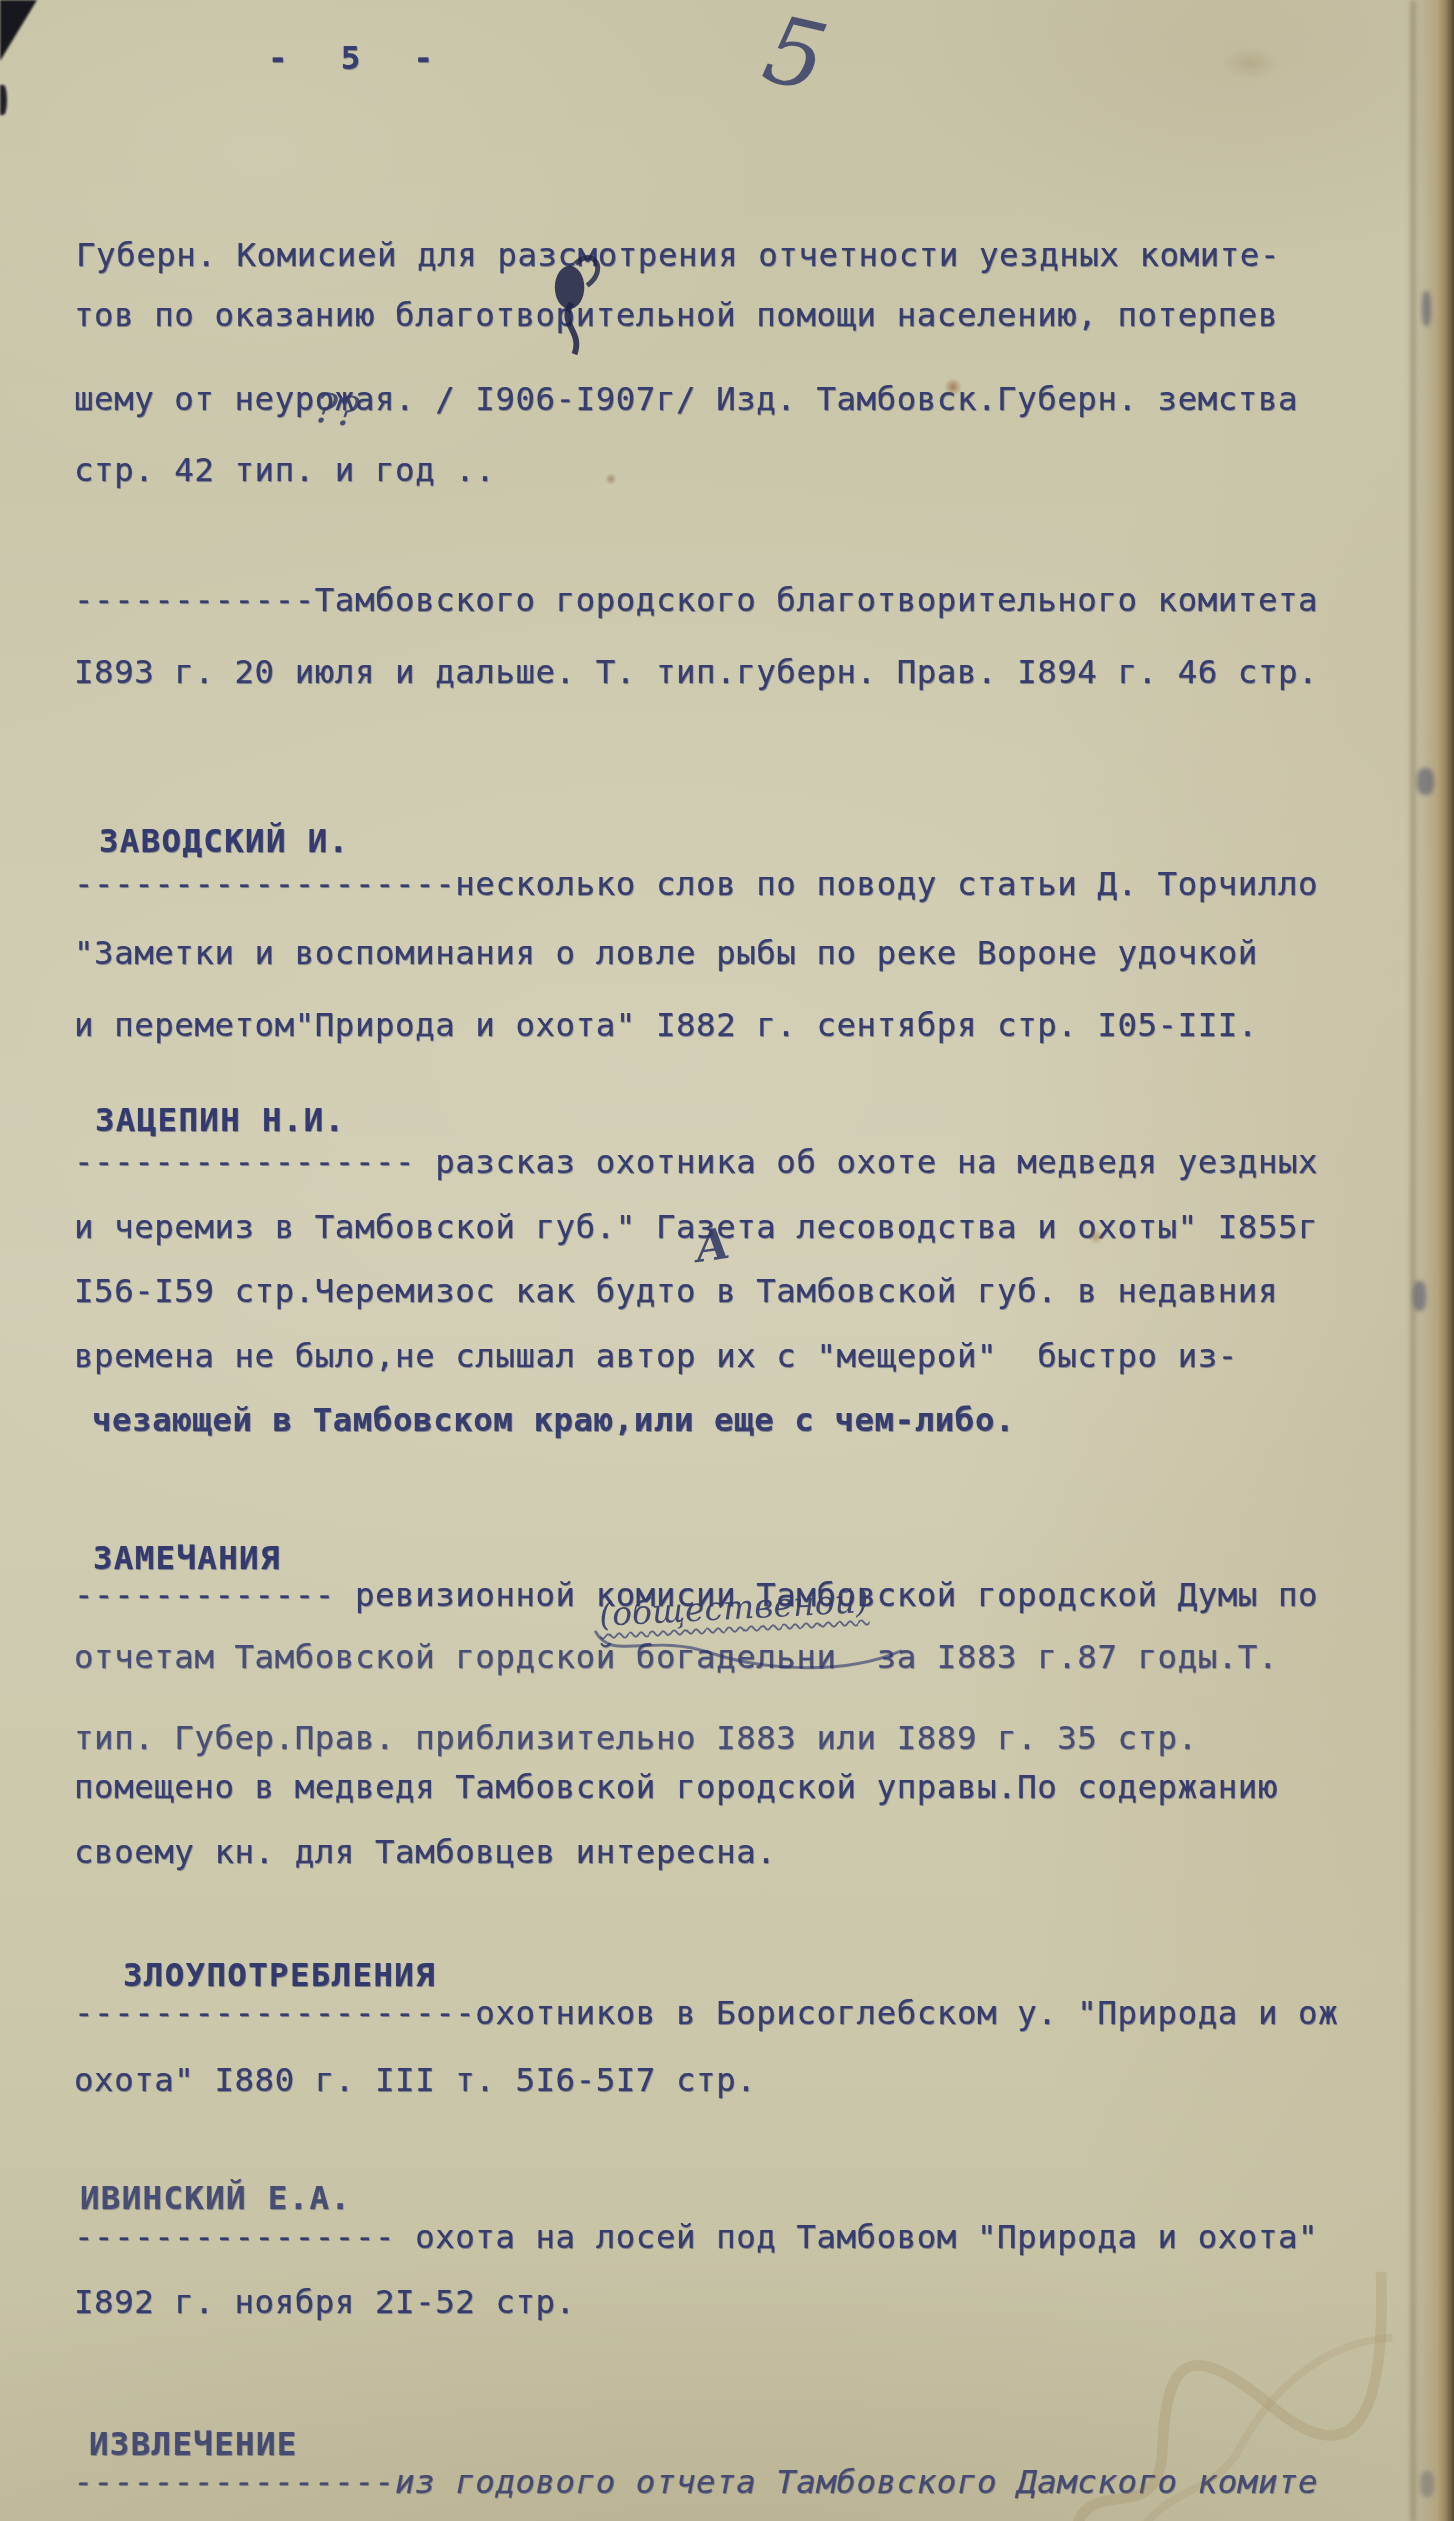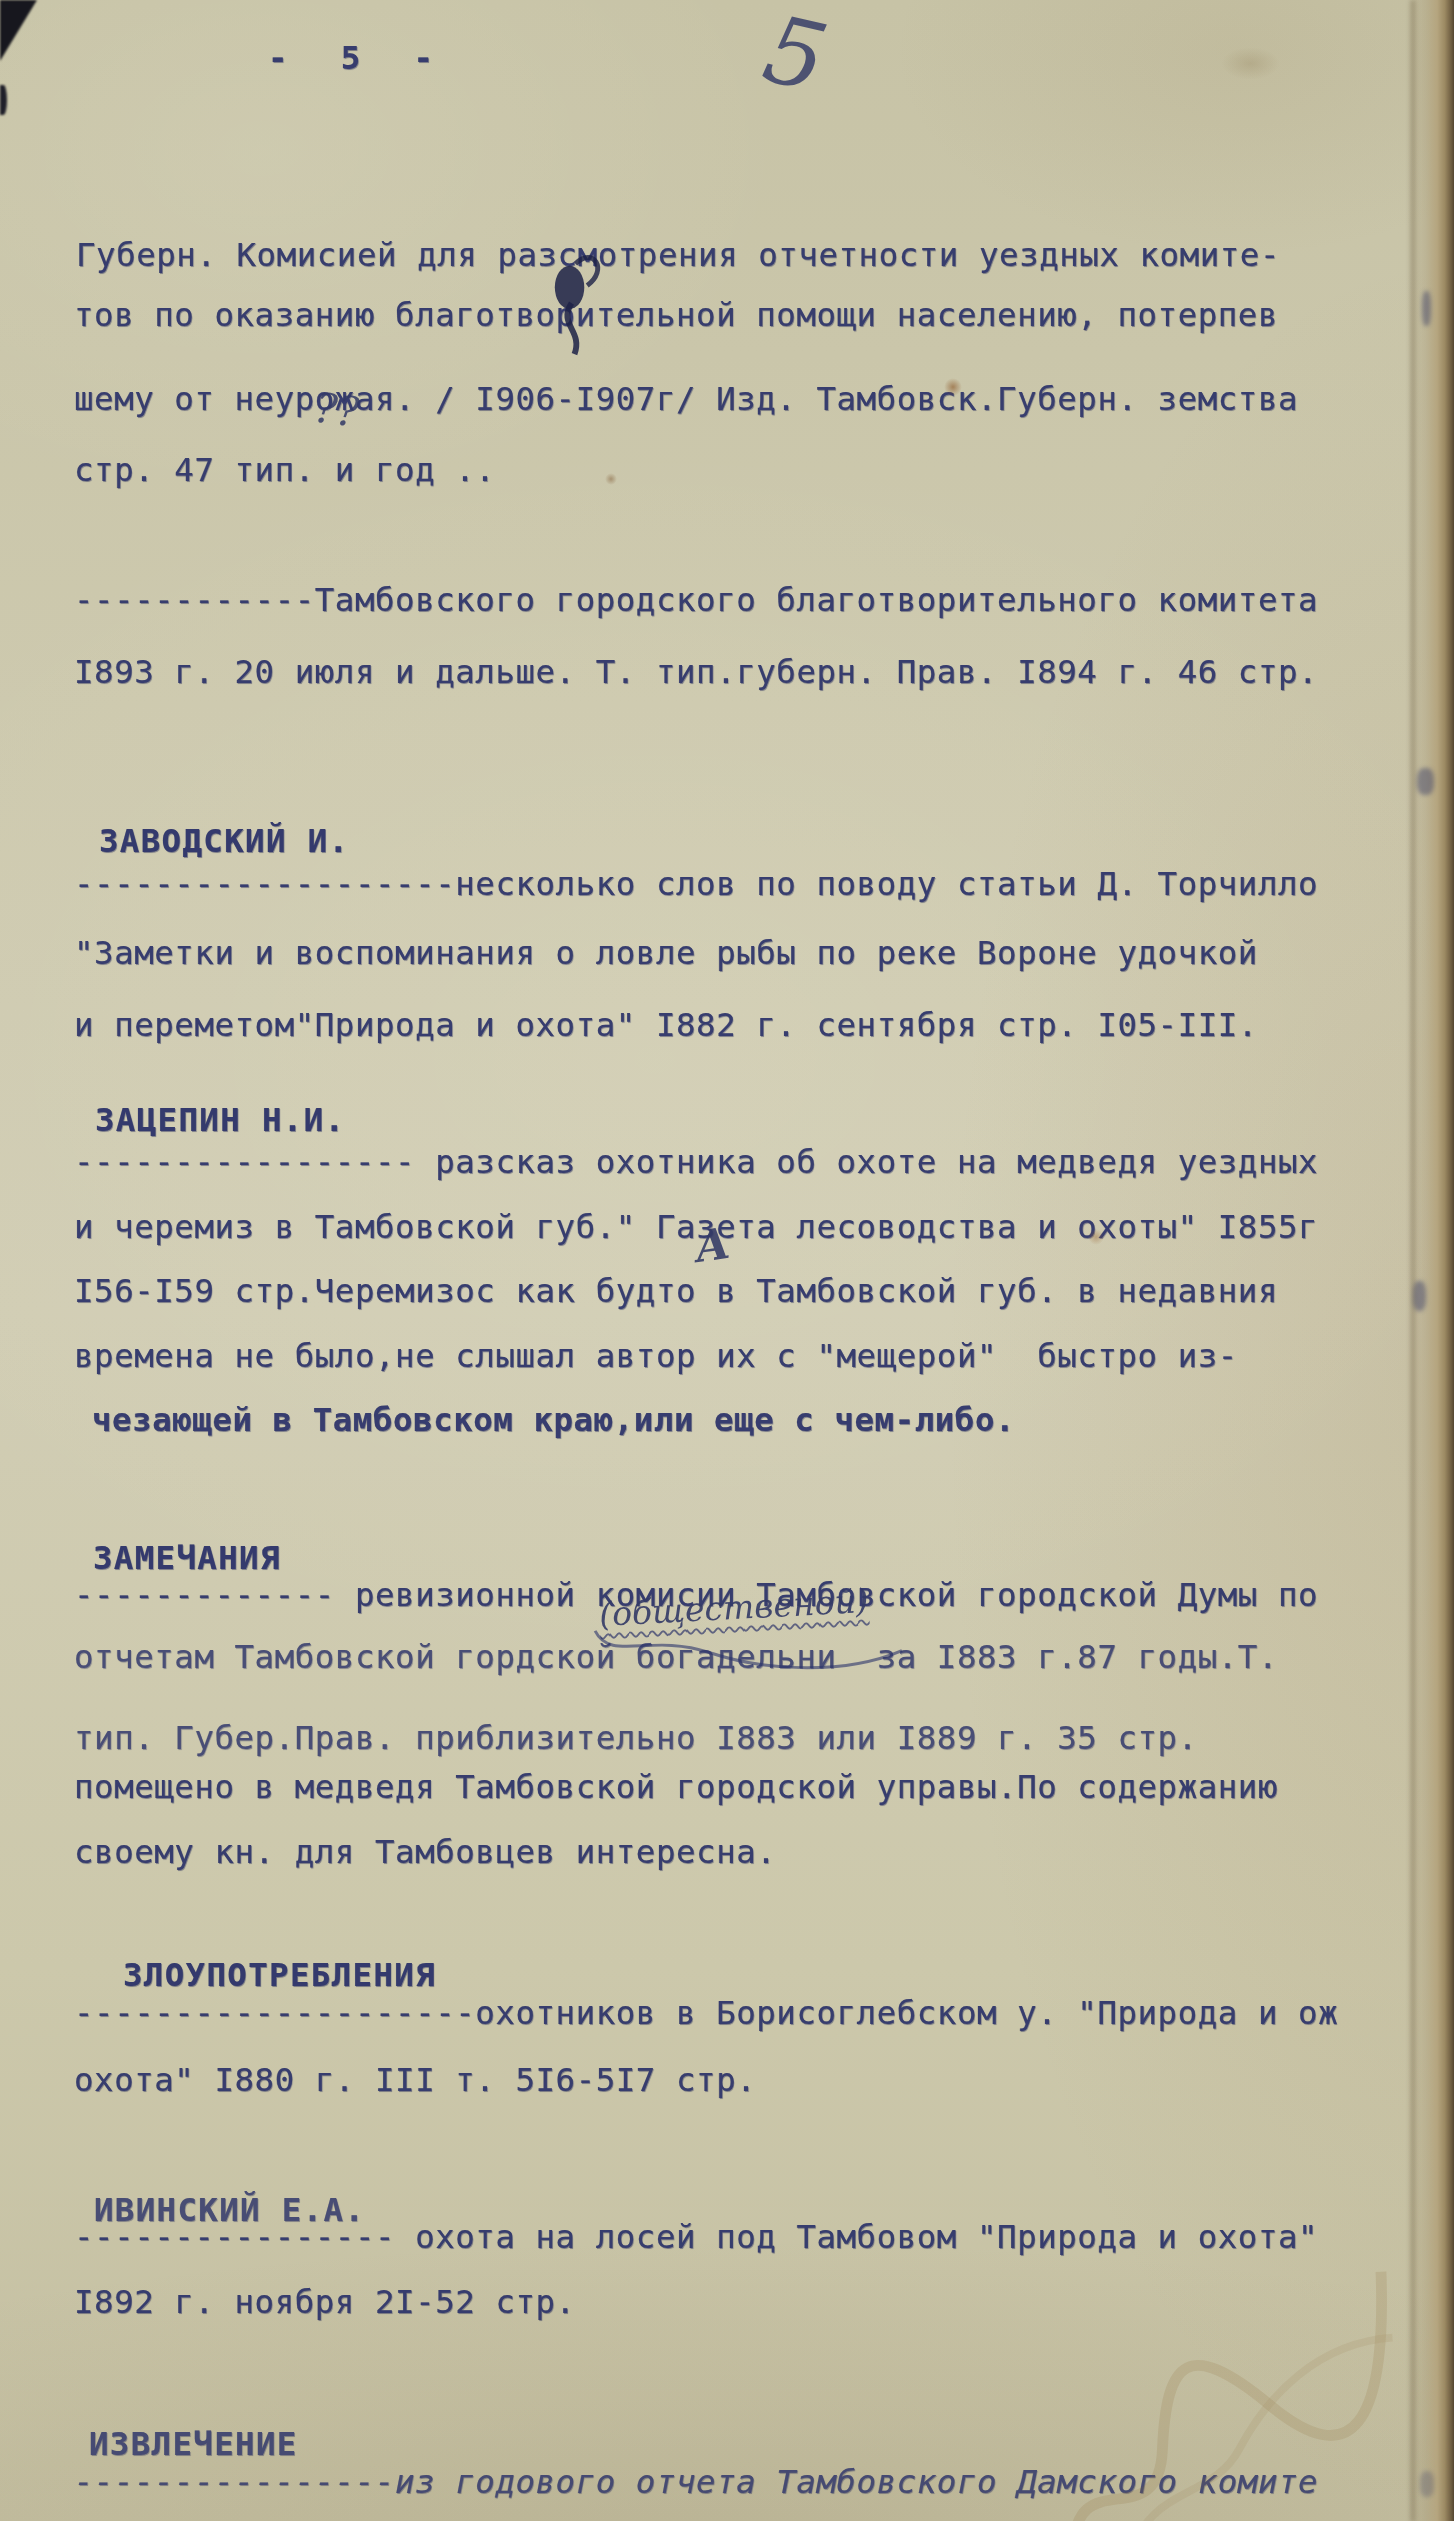--- a/index.html
+++ b/index.html
@@ -58,21 +58,21 @@
 
 <div class="paper"></div>
 
 <div class="ln pn" style="left:268px;top:39px;">- 5 -</div>
 
 <div class="hand" style="left:766px;top:0px;font-size:93px;transform:rotate(13deg);opacity:.82;">5</div>
 
 <div class="ln" style="left:76px;top:236px;">Губерн. Комисией для разсмотрения отчетности уездных комите-</div>
 <div class="ln" style="left:74px;top:296px;">тов по оказанию благотворительной помощи населению, потерпев</div>
 <div class="ln" style="left:74px;top:380px;">шему от неурожая. / I906-I907г/ Изд. Тамбовск.Губерн. земства</div>
-<div class="ln" style="left:74px;top:451px;">стр. 47 тип. и год ..</div>
+<div class="ln" style="left:74px;top:451px;">стр. 42 тип. и год ..</div>
 
 <div class="hand" style="left:315px;top:386px;font-size:41px;transform:rotate(7deg);opacity:.85;">??</div>
 
 <svg class="hand" style="left:528px;top:252px;" width="89" height="110" viewBox="0 0 90 112">
   <ellipse cx="42" cy="36" rx="15" ry="22" fill="#1d2246" opacity="0.85"></ellipse>
   <path d="M48,12 C66,-6 82,18 60,34" stroke="#1d2246" stroke-width="5" fill="none" opacity="0.8"></path>
   <path d="M44,52 C30,74 56,80 47,104" stroke="#1d2246" stroke-width="6" fill="none" opacity="0.85"></path>
 </svg>
 
 <div class="ln" style="left:74px;top:581px;">------------Тамбовского городского благотворительного комитета</div>
@@ -102,21 +102,21 @@
 <div class="hand" style="left:599px;top:1588px;font-size:33px;transform:rotate(-3deg);opacity:.9;
      text-decoration:underline wavy rgba(44,51,106,.75) 2px;text-underline-offset:6.9px;">(общественой)</div>
 <svg class="hand" style="left:591px;top:1623px;" width="315" height="59" viewBox="0 0 320 60">
   <path d="M4,8 C20,40 60,10 120,30 S260,52 316,28" stroke="rgba(44,51,106,.6)" stroke-width="3" fill="none"></path>
 </svg>
 
 <div class="ln hd" style="left:95px;top:1956px;margin-left:28px;">ЗЛОУПОТРЕБЛЕНИЯ</div>
 <div class="ln" style="left:74px;top:1994px;">--------------------охотников в Борисоглебском у. "Природа и ож</div>
 <div class="ln" style="left:74px;top:2061px;">охота" I880 г. III т. 5I6-5I7 стр.</div>
 
-<div class="ln hd faded" style="left:94px;top:2179px;margin-top:12px;">ИВИНСКИЙ Е.А.</div>
+<div class="ln hd faded" style="left:80px;top:2179px;">ИВИНСКИЙ Е.А.</div>
 <div class="ln" style="left:74px;top:2218px;">---------------- охота на лосей под Тамбовом "Природа и охота"</div>
 <div class="ln" style="left:74px;top:2283px;">I892 г. ноября 2I-52 стр.</div>
 
 <div class="ln hd faded" style="left:89px;top:2425px;">ИЗВЛЕЧЕНИЕ</div>
 <div class="ln faded" style="left:74px;top:2463px;font-style:italic;">----------------из годового отчета Тамбовского Дамского комите</div>
 
 <div class="corner-tl"></div>
 <div class="corner-nub"></div>
 <div class="edge-shadow"></div>
 <div class="page-edge"></div>

